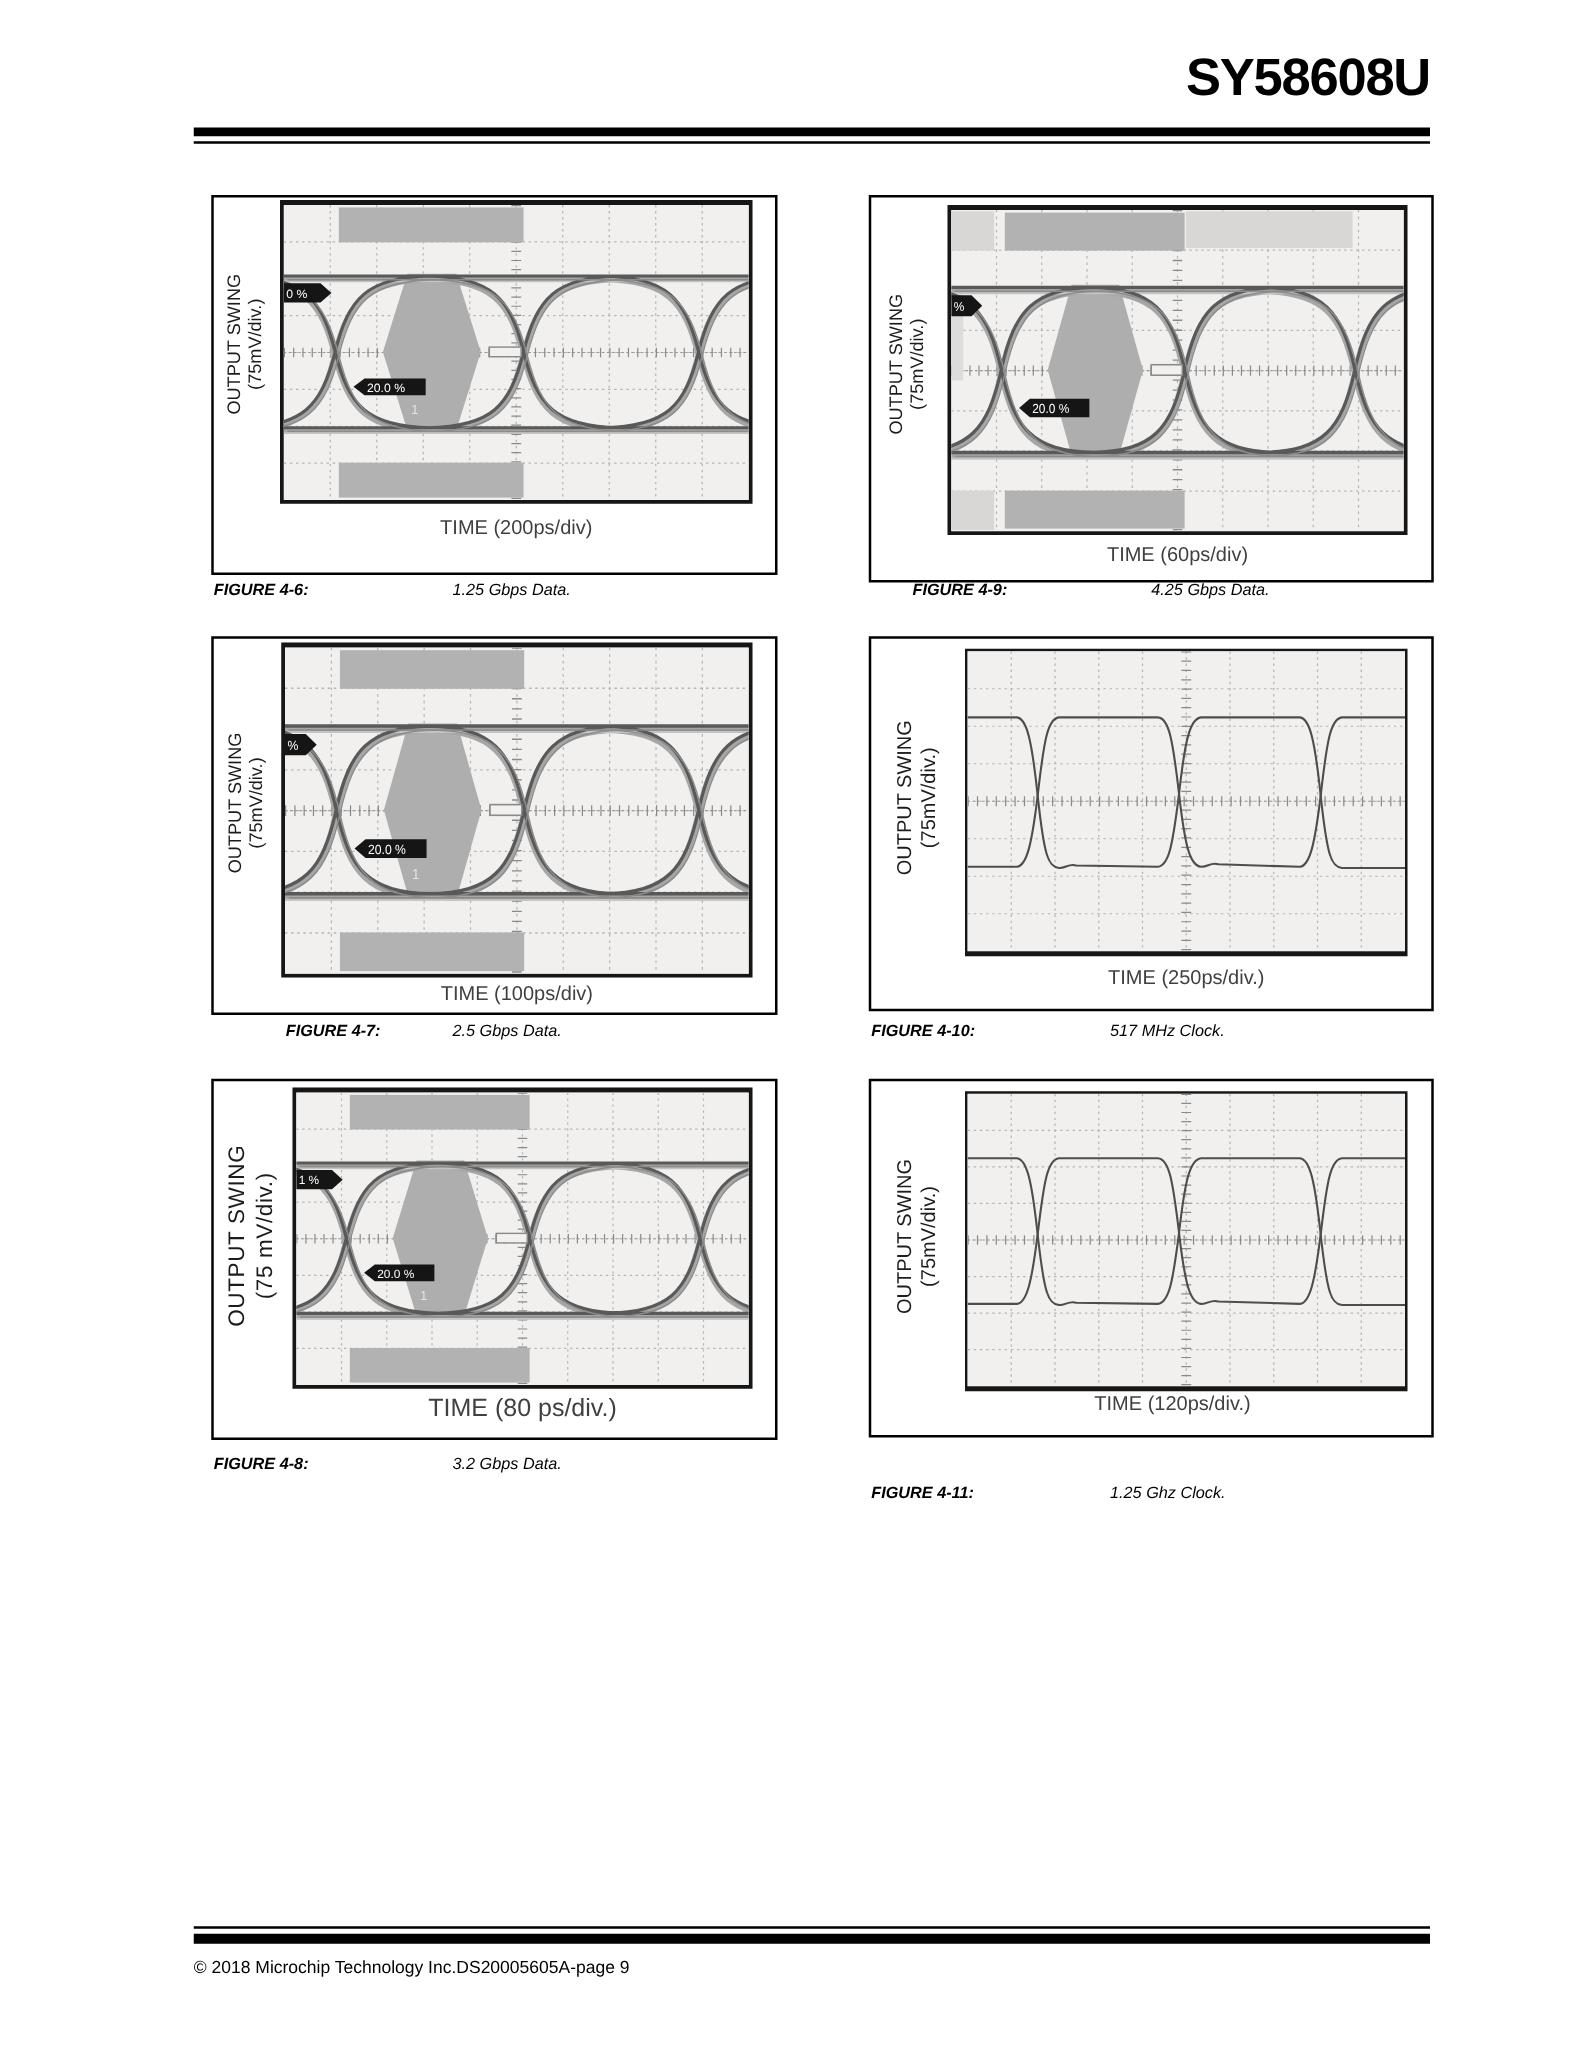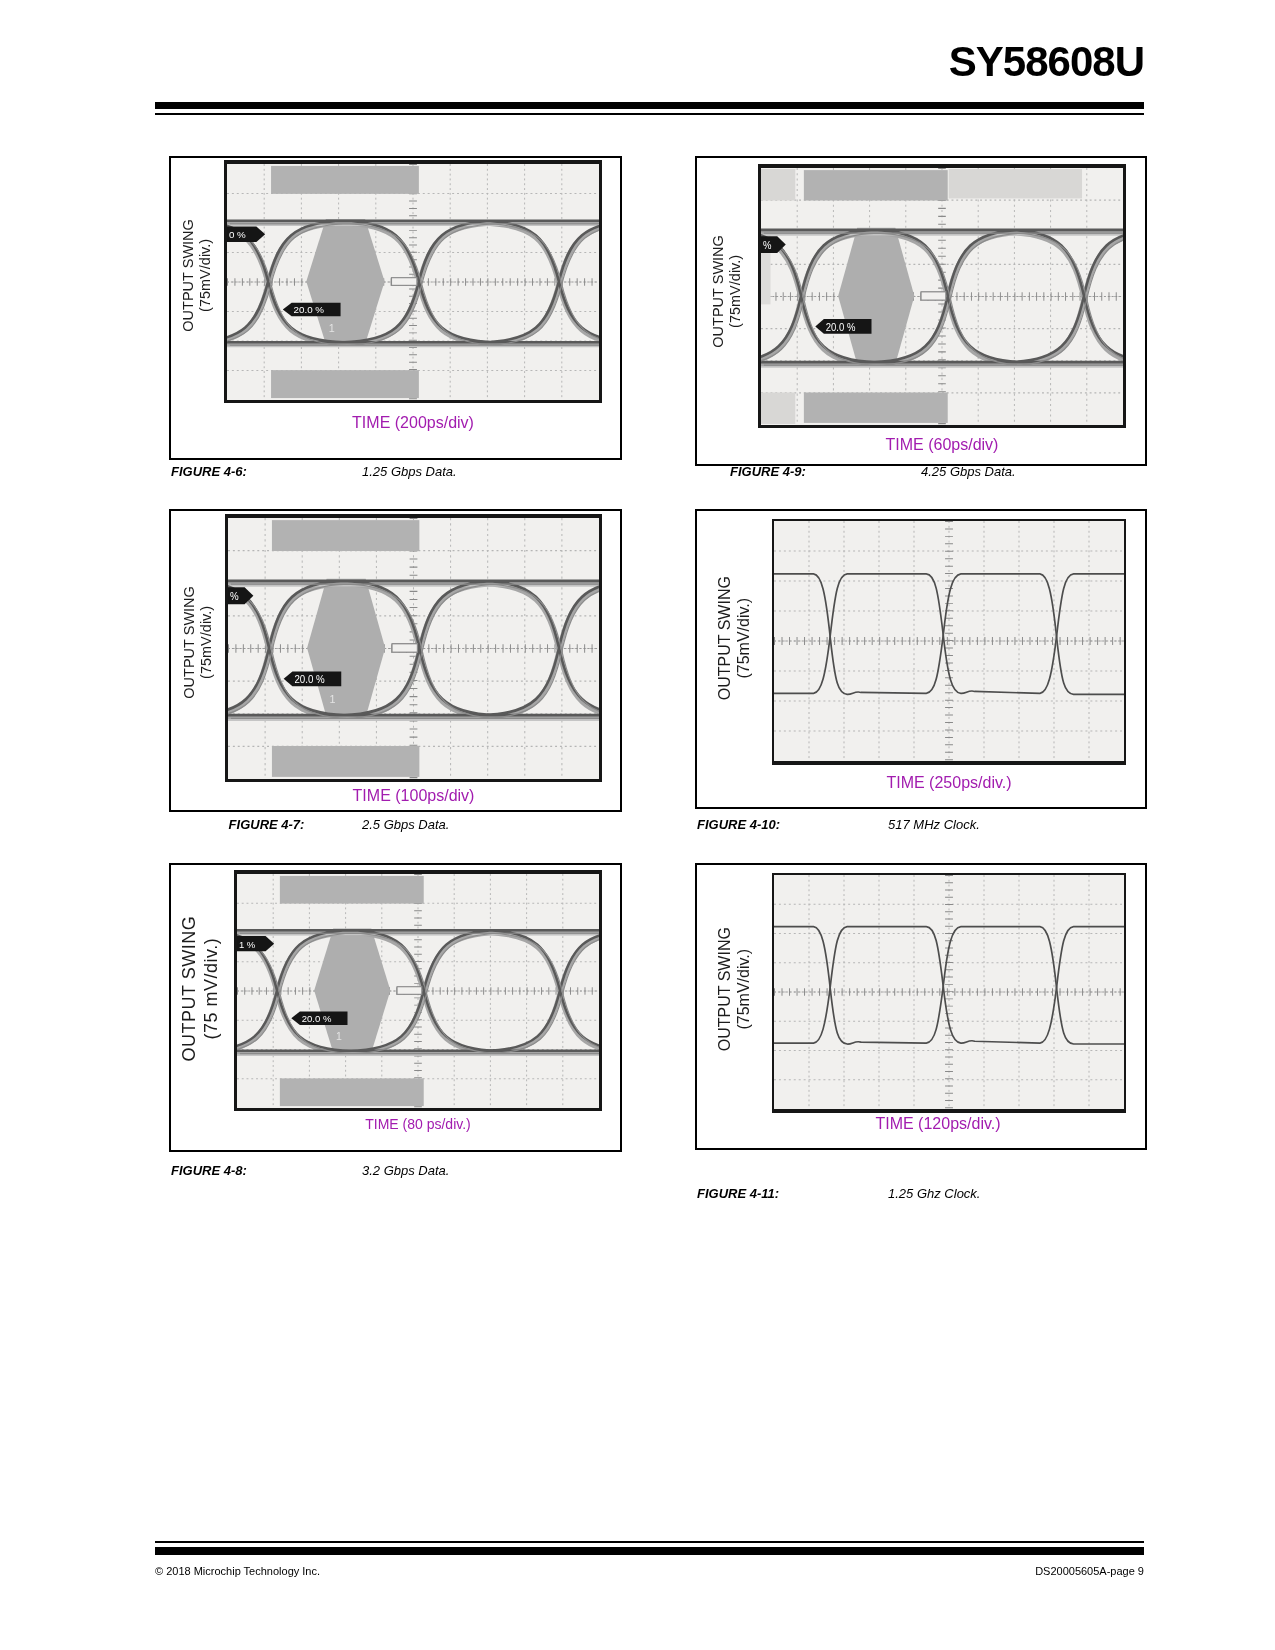--- a/index.html
+++ b/index.html
@@ -5,44 +5,44 @@
   html,body{margin:0;padding:0;background:#fff;}
   body{width:1275px;height:1650px;position:relative;font-family:"Liberation Sans",sans-serif;color:#000;overflow:hidden;}
   .abs{position:absolute;}
   
   #title{left:155px;top:38px;width:989px;text-align:right;font-size:42px;font-weight:bold;letter-spacing:-1px;}
   #hr1{left:155px;top:102px;width:989px;height:7px;background:#000;}
   #hr2{left:155px;top:113px;width:989px;height:2px;background:#000;}
   
   #fr1{left:155px;top:1541px;width:989px;height:2px;background:#000;}
   #fr2{left:155px;top:1547px;width:989px;height:8px;background:#000;}
-  #footrow{left:155px;top:1565px;width:989px;display:flex;justify-content:space-between;font-size:11px;}
+  #footrow{left:155px;top:1565px;width:989px;display:flex;font-size:14px;}
   
   .cell{position:absolute;border:2px solid #000;background:#fff;}
   #c0{left:169px;top:156px;width:449px;height:300px;}
   #c1{left:695px;top:156px;width:448px;height:306px;}
   #c2{left:169px;top:509px;width:449px;height:299px;}
   #c3{left:695px;top:509px;width:448px;height:296px;}
   #c4{left:169px;top:863px;width:449px;height:285px;}
   #c5{left:695px;top:863px;width:448px;height:283px;}
   .scope{position:absolute;display:block;background:#f1f0ee;border:3px solid #161616;border-top-width:4px;box-sizing:border-box;}
   #c3 .scope,#c5 .scope{border-width:2px 2px 4px 2px;}
   #c0 .scope{left:53px;top:2px;width:378px;height:243px;}
   #c0 .xlabel{left:53px;top:256px;width:378px;}
   #c1 .scope{left:61px;top:6px;width:368px;height:264px;}
   #c1 .xlabel{left:61px;top:278px;width:368px;}
   #c2 .scope{left:54px;top:3px;width:377px;height:268px;}
   #c2 .xlabel{left:54px;top:276px;width:377px;}
   #c3 .scope{left:75px;top:8px;width:354px;height:246px;}
   #c3 .xlabel{left:75px;top:263px;width:354px;}
   #c4 .scope{left:63px;top:5px;width:368px;height:241px;}
-  #c4 .xlabel{left:63px;top:251px;width:368px;font-size:14px;}
+  #c4 .xlabel{left:63px;top:251px;width:368px;font-size:20px;}
   #c5 .scope{left:75px;top:8px;width:354px;height:240px;}
   #c5 .xlabel{left:64px;top:250px;width:354px;}
-  .xlabel{position:absolute;text-align:center;font-size:16px;color:#a21caf;}
+  .xlabel{position:absolute;text-align:center;font-size:16px;color:#404040;}
   .ylab{position:absolute;width:200px;text-align:center;transform:rotate(-90deg);font-size:14.5px;line-height:1.2;color:#1c1c1c;}
   #c0 .ylab{left:-74px;top:100px;}
   #c1 .ylab{left:-70px;top:116px;}
   #c2 .ylab{left:-73px;top:114px;}
   #c3 .ylab{left:-63px;top:108px;font-size:16px;}
   #c4 .ylab{left:-70px;top:102px;font-size:18px;letter-spacing:.5px;}
   #c5 .ylab{left:-63px;top:105px;font-size:16px;}
   
   .caption{position:absolute;font-style:italic;font-size:13px;white-space:nowrap;}
   .cap-label{font-weight:bold;display:inline-block;width:191px;}

